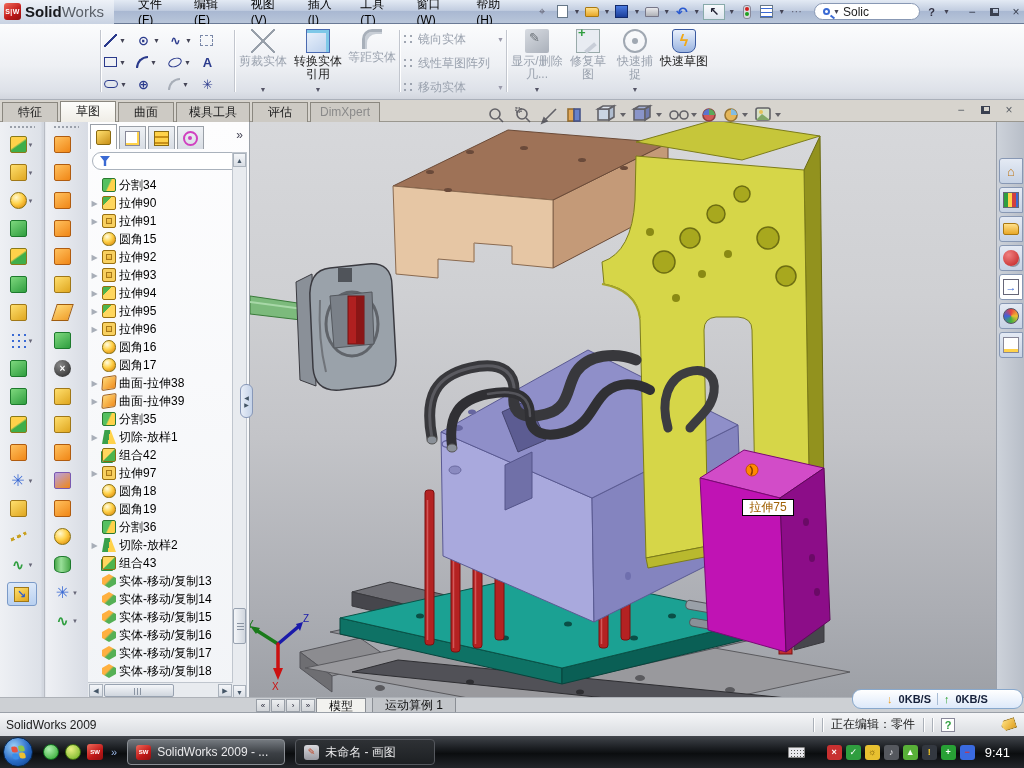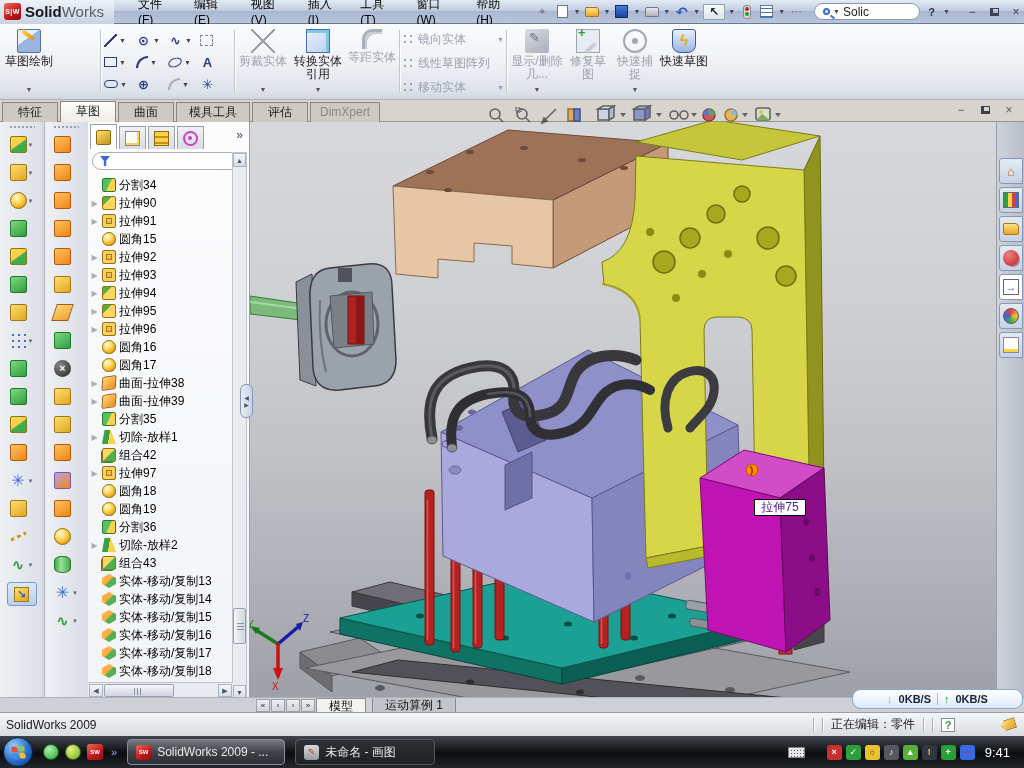--- a/index.html
+++ b/index.html
@@ -166,21 +166,21 @@
   .harr { position:absolute; top:1px; width:14px; height:13px; background:linear-gradient(180deg,#f4f6f9,#d8dde4); border:1px solid #aab2bc;
     font-size:7px; color:#456; text-align:center; line-height:12px; }
   .hthumb { position:absolute; left:16px; top:1px; width:70px; height:13px; background:linear-gradient(180deg,#f4f6f9,#d0d6de); border:1px solid #98a2b0; border-radius:2px; }
   .hthumb::after { content:""; position:absolute; left:29px; top:3px; width:9px; height:7px;
     background:repeating-linear-gradient(90deg,#8a94a2 0 1px,transparent 1px 3px); }
 
   
   .viewport { left:250px; top:122px; width:746px; height:575px; overflow:hidden;
     background:linear-gradient(180deg,#d7d8db 0%,#cfd0d3 30%,#c3c4c8 55%,#abadb3 85%,#9da0a6 100%); }
   .tooltip { position:absolute; left:492px; top:377px; width:52px; height:17px; background:#fff; border:1px solid #000;
-    font-size:12px; line-height:15px; text-align:center; color:#4c1d95; z-index:6;margin-left:12px; }
+    font-size:12px; line-height:15px; text-align:center; color:#a16207; z-index:6; }
   .headsup { left:486px; top:104px; width:300px; height:24px; z-index:20; opacity:.82; }
   .netwidget { left:852px; top:689px; width:171px; height:20px; z-index:30;
     background:linear-gradient(180deg,#ffffff,#dde9fa); border:1px solid #88a8cc; border-radius:9px;
     display:flex; align-items:center; justify-content:center; gap:6px; font-size:11px; font-weight:bold; color:#15203a; }
   .netwidget .dn { color:#f0a020; } .netwidget .up { color:#2aa02a; }
   .netsep { width:1px; height:12px; background:#a8bcd4; }
 
   
   .taskpane { left:996px; top:122px; width:28px; height:575px; background:linear-gradient(90deg,#cdd2da,#b8bec8); border-left:1px solid #9aa0aa; }
   .tpbtn { position:absolute; left:2px; width:24px; height:26px; background:linear-gradient(180deg,#e4eaf4,#c6d2e4);
@@ -311,25 +311,20 @@
       <span class="wb">−</span>
       <span class="wb">
           <span class="rsq"></span>
         </span>
       <span class="wb">×</span>
     </div>
   </div>
 
   <div class="abs ribbon">
 
-    <div class="bigbtn" style="left:4px;width:50px;">
-      <span class="bico ic-sketch"></span>
-      <span>草图绘制</span>
-      <span class="barr">▼</span>
-    </div>
 
     <div class="rsep" style="left:100px;"></div>
     <div class="grid" id="sketchgrid">
         <div class="gcell" style="left: 0px; top: 0px;">
           <span class="gi g-line"></span>
           <span class="drop">▼</span>
         </div>
         <div class="gcell" style="left: 32px; top: 0px;">
           <span class="gi ">⊙</span>
           <span class="drop">▼</span>

